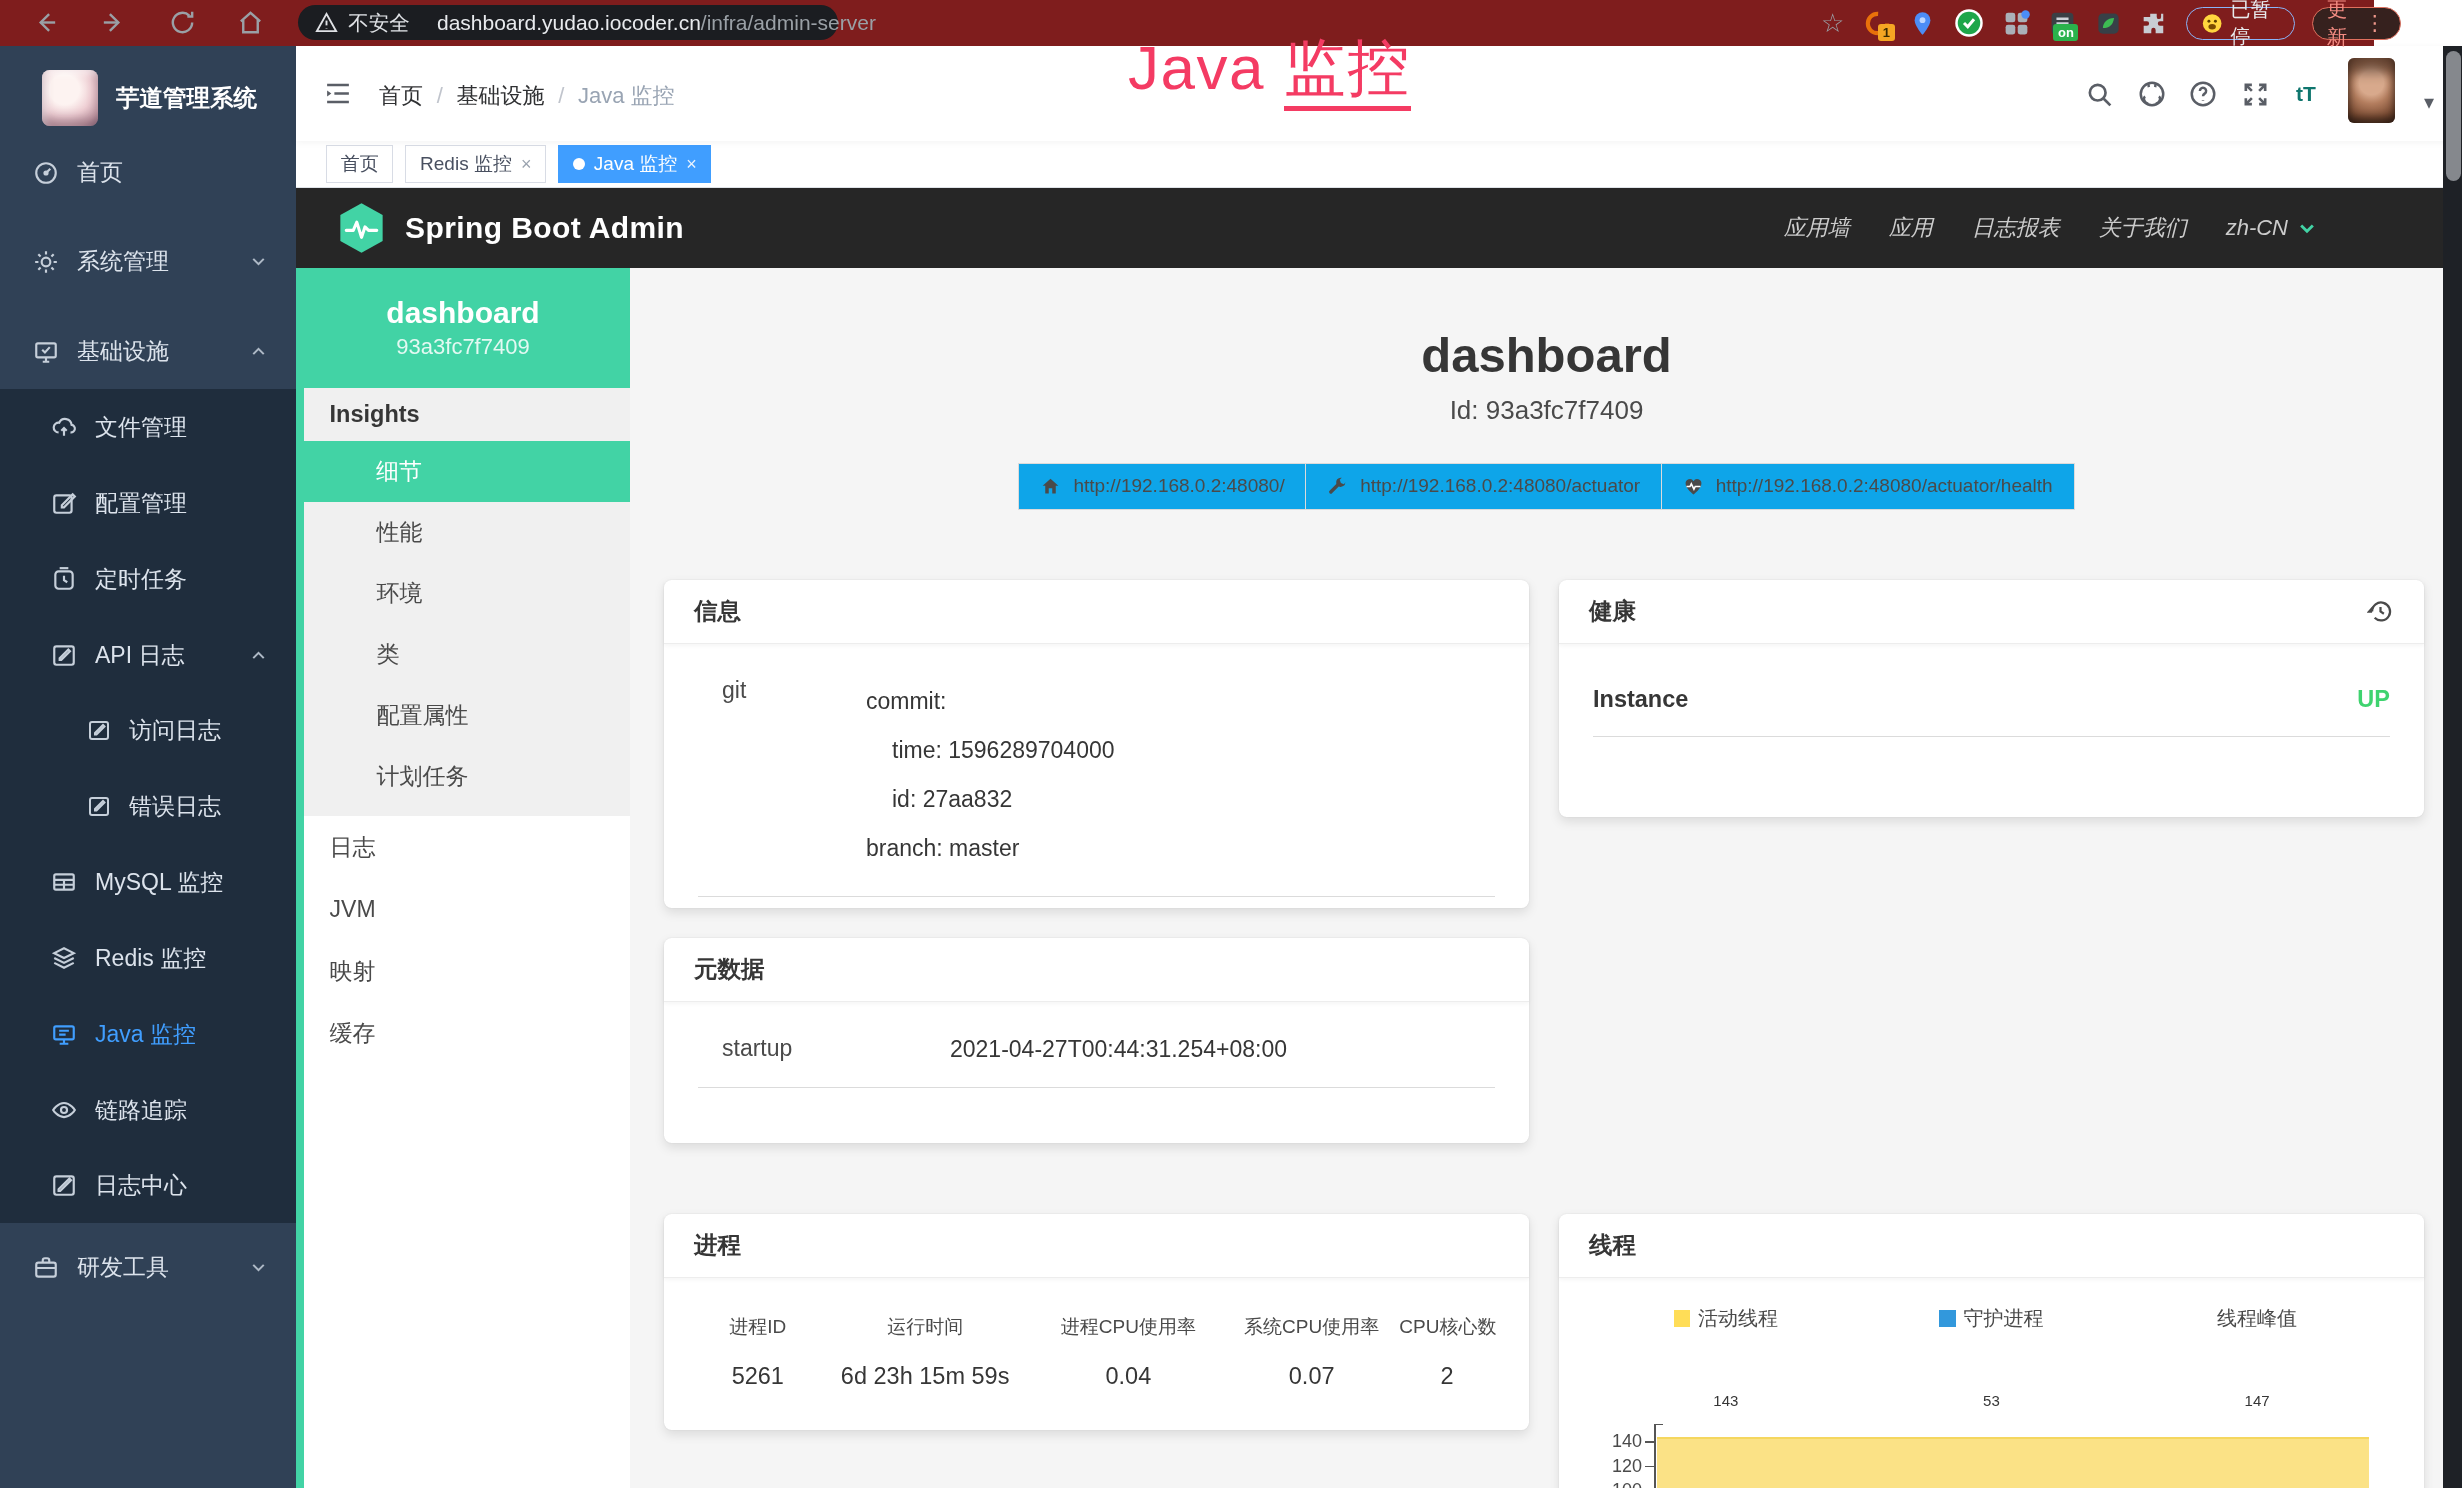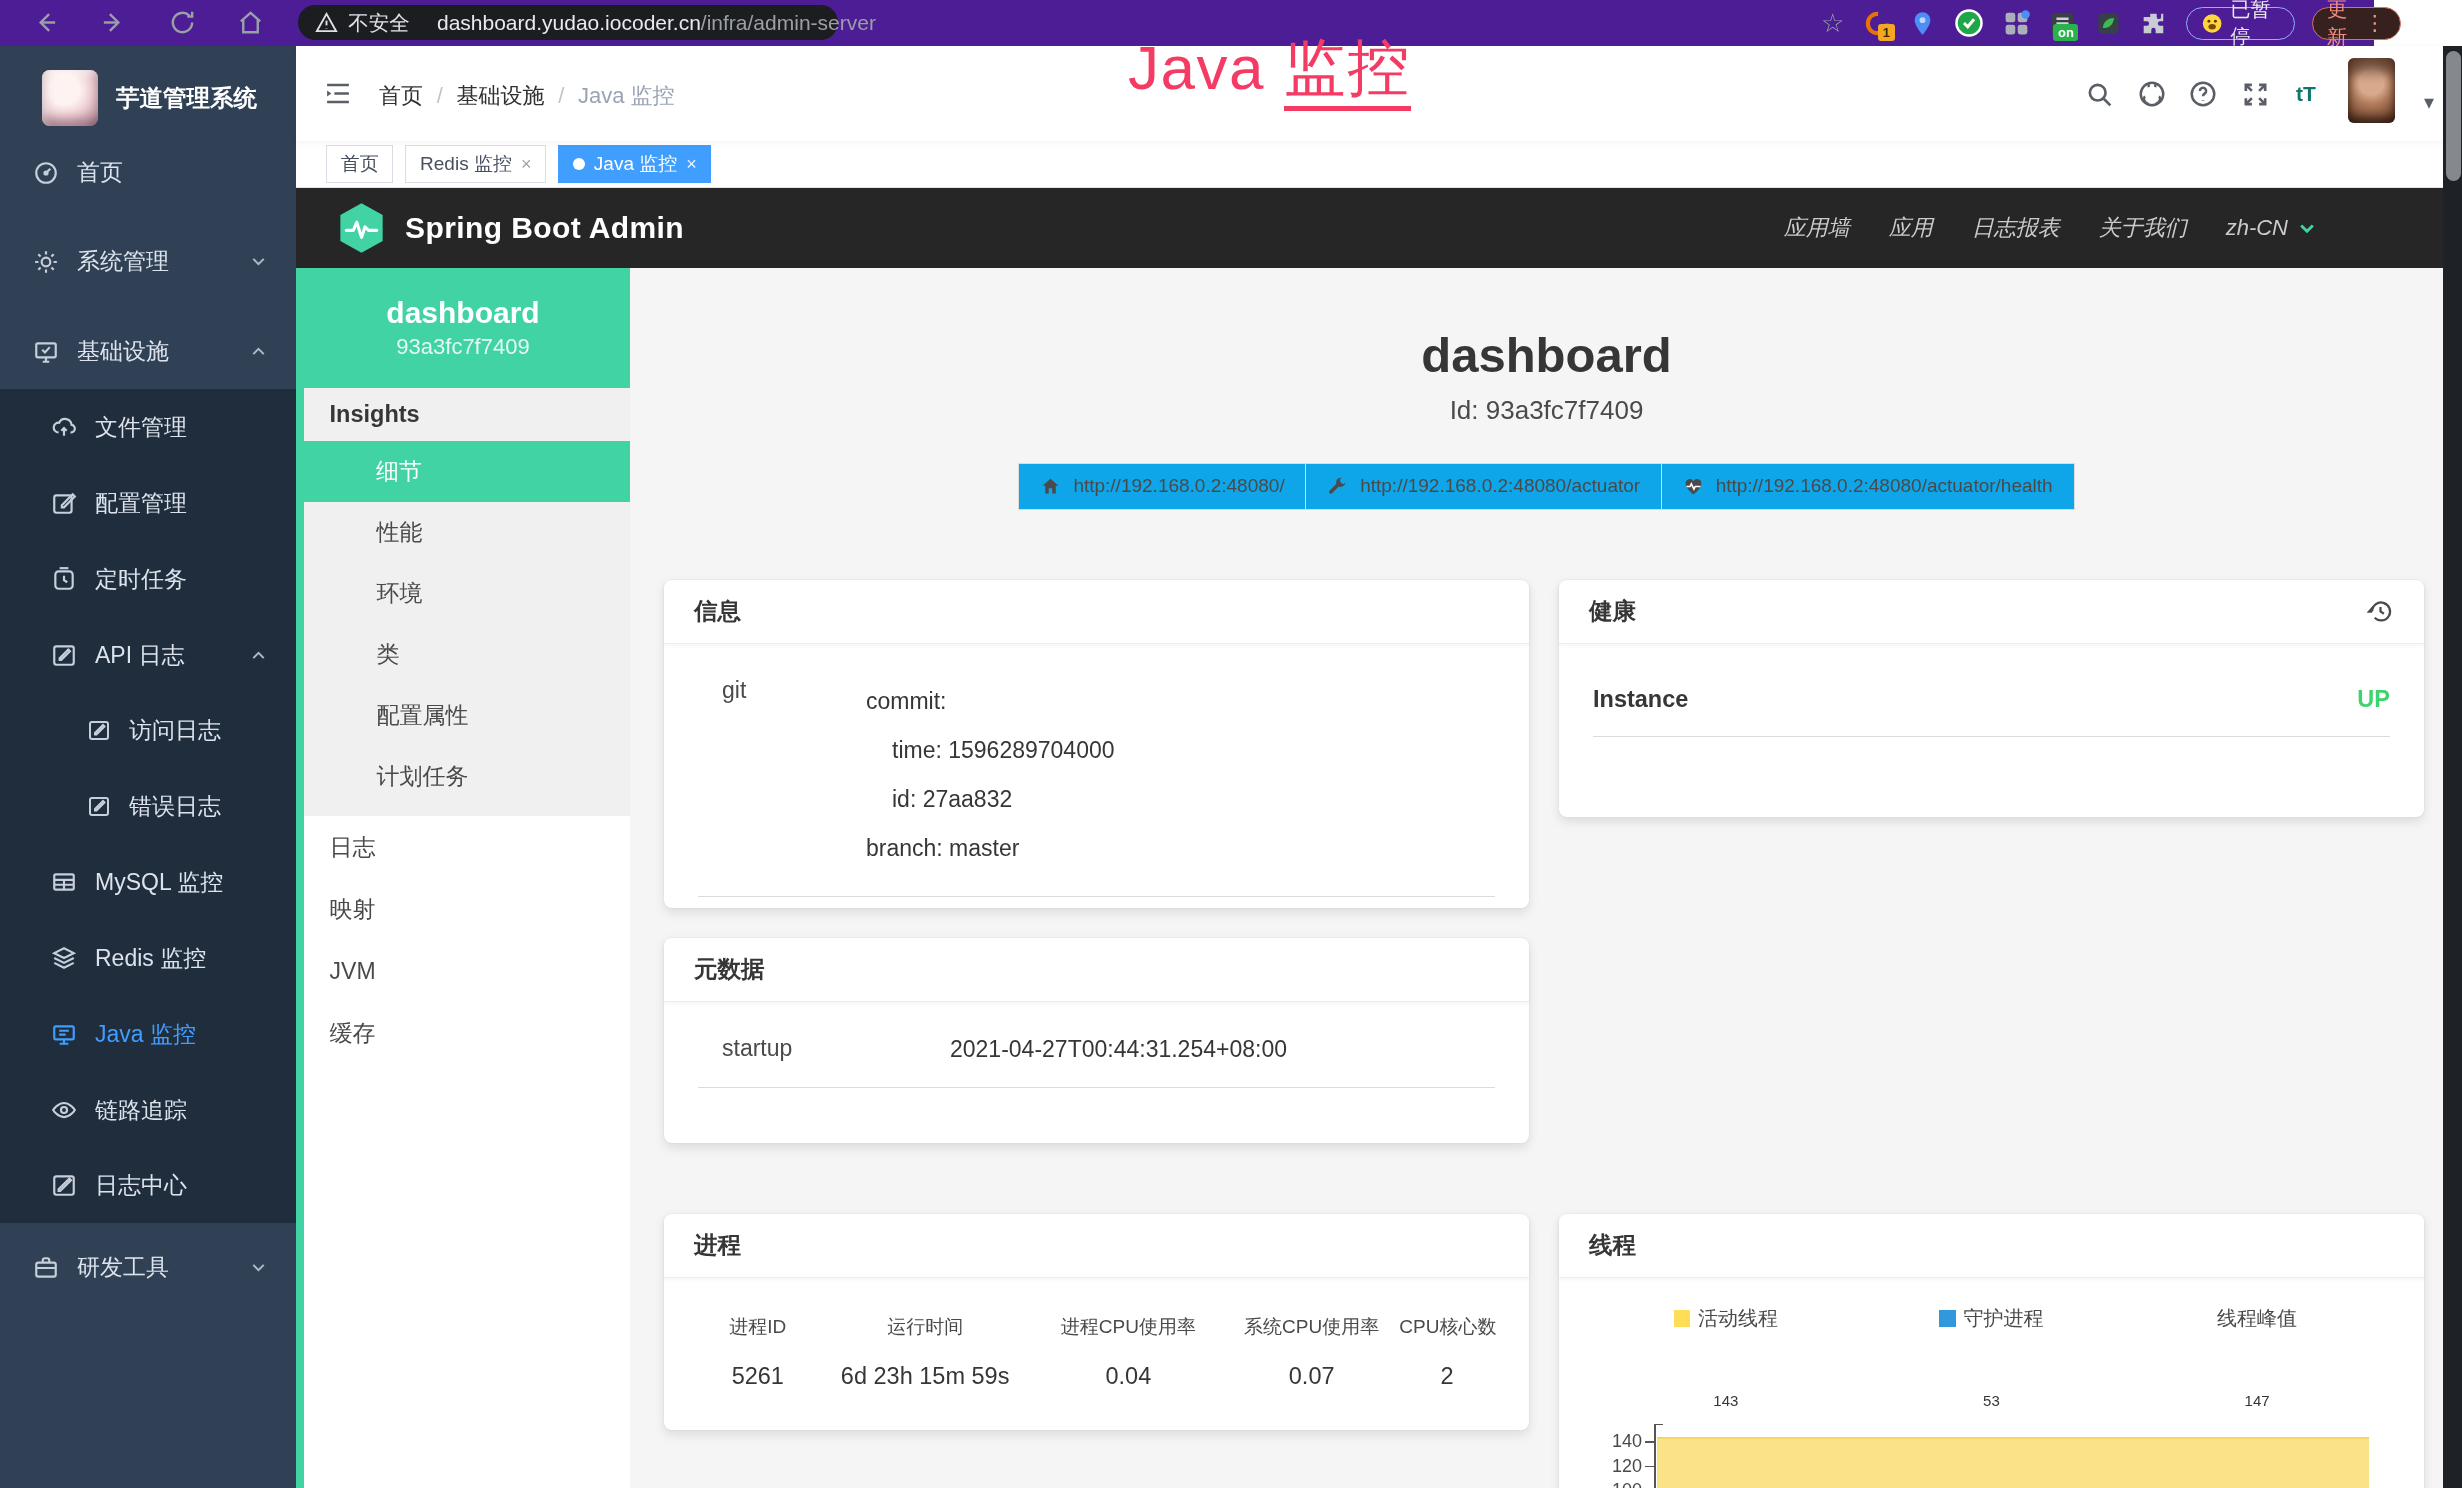--- a/index.html
+++ b/index.html
@@ -4,21 +4,21 @@
 <style>
   * { box-sizing: border-box; margin: 0; padding: 0; }
   html,body { background:#111; }
   #root {
     position: relative; width: 2462px; height: 1489px; overflow: hidden;
     font-family: "Liberation Sans", sans-serif; background:#fff;
   }
   svg { display:block; }
 
   
-  .browser { position:absolute; left:0; top:0; width:2374px; height:46px; background:#4c1d95; z-index:40; }
+  .browser { position:absolute; left:0; top:0; width:2374px; height:46px; background:#7f1d1d; z-index:40; }
   .bnav { position:absolute; top:8.3px; width:29px; height:29px; color:#9aa0a6; }
   .omni { position:absolute; left:298px; top:5.3px; width:540px; height:35px; border-radius:17.4px;
           background:#1b1d21; display:flex; align-items:center; padding:0 16.7px; gap:10.6px; }
   .omni .warn { color:#dfe1e5; }
   .omni .warntxt { font-size:20.5px; color:#dfe1e5; white-space:nowrap; }
   .omni .div { width:1.5px; height:20px; background:#4b4e53; margin:0 3px; }
   .omni .url { font-size:21px; white-space:nowrap; }
   .omni .host { color:#e8eaed; }
   .omni .path { color:#9aa0a6; }
   .bright { position:absolute; left:1820px; top:0; height:46px; display:flex; align-items:center; gap:17.4px; }
@@ -535,22 +535,22 @@
             <div class="ins-label">Insights</div>
             <div class="ins-item active">细节</div>
             <div class="ins-item">性能</div>
             <div class="ins-item">环境</div>
             <div class="ins-item">类</div>
             <div class="ins-item">配置属性</div>
             <div class="ins-item">计划任务</div>
           </div>
           <div class="root-items">
             <div class="root-item">日志</div>
+            <div class="root-item">JVM</div>
             <div class="root-item">映射</div>
-            <div class="root-item">JVM</div>
             <div class="root-item">缓存</div>
           </div>
         </div>
 
         <div class="sba-content">
           <div class="page-title">dashboard</div>
           <div class="page-id">Id: 93a3fc7f7409</div>
 
           <div class="chips">
             <div class="chip">

